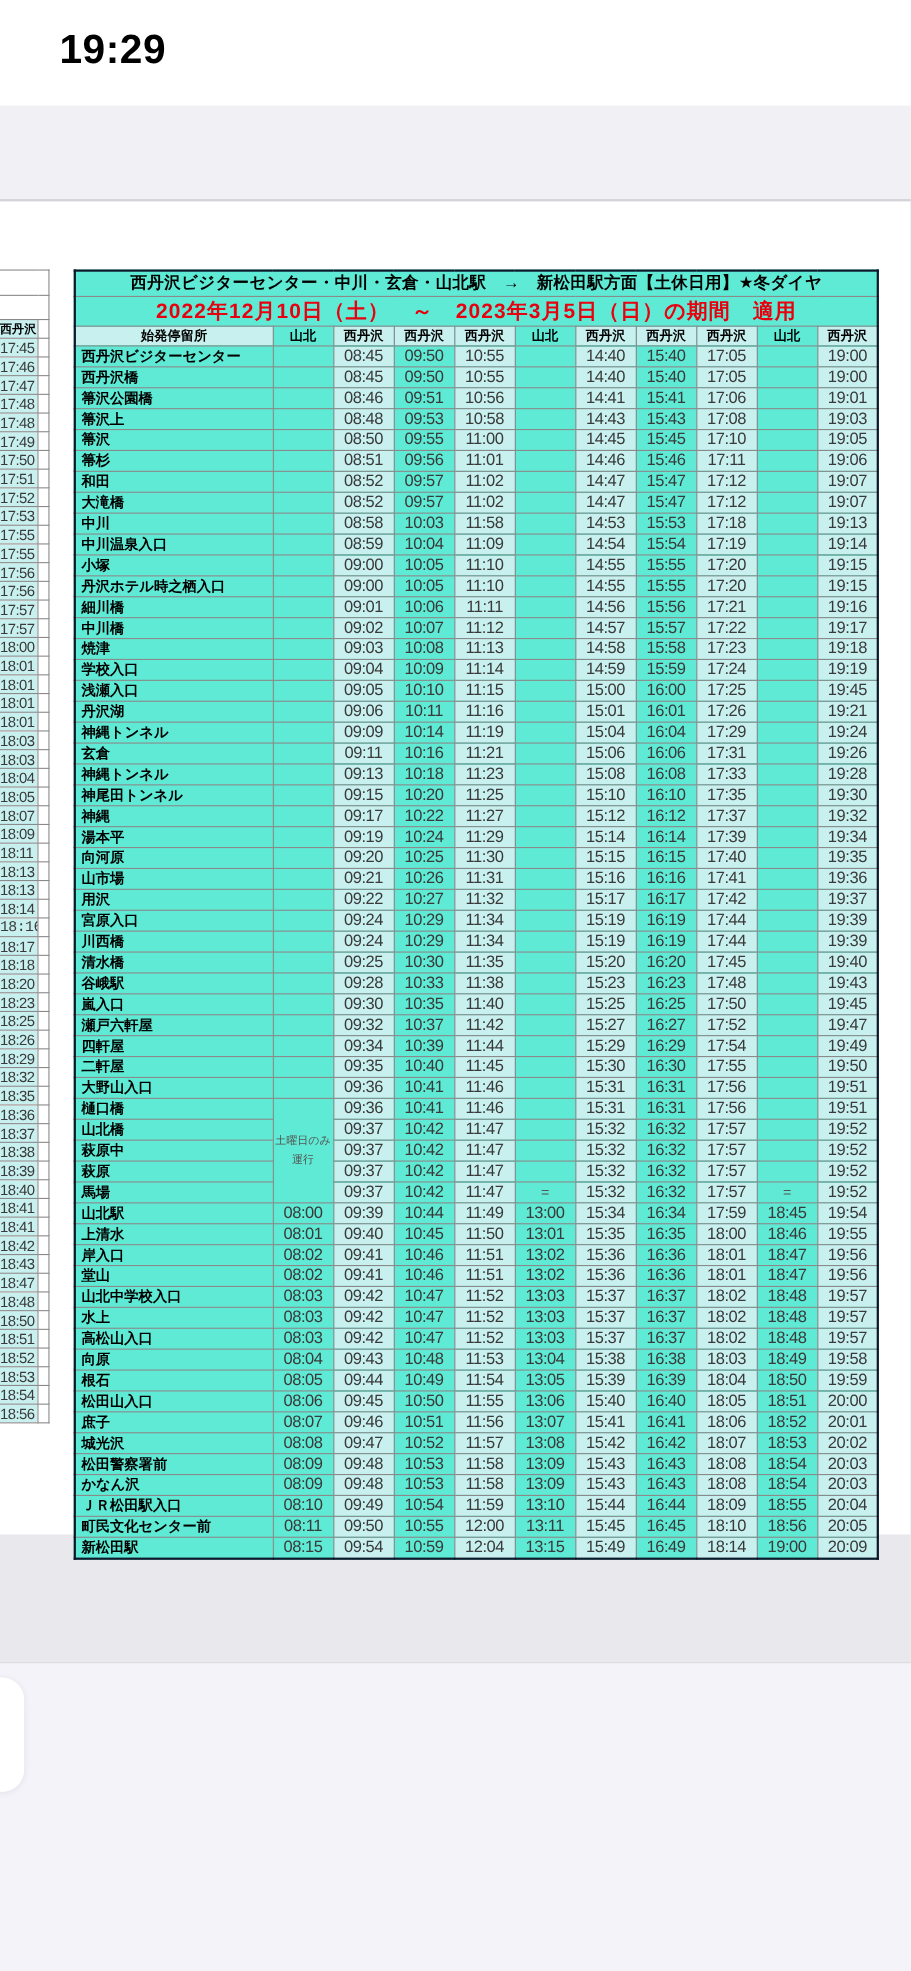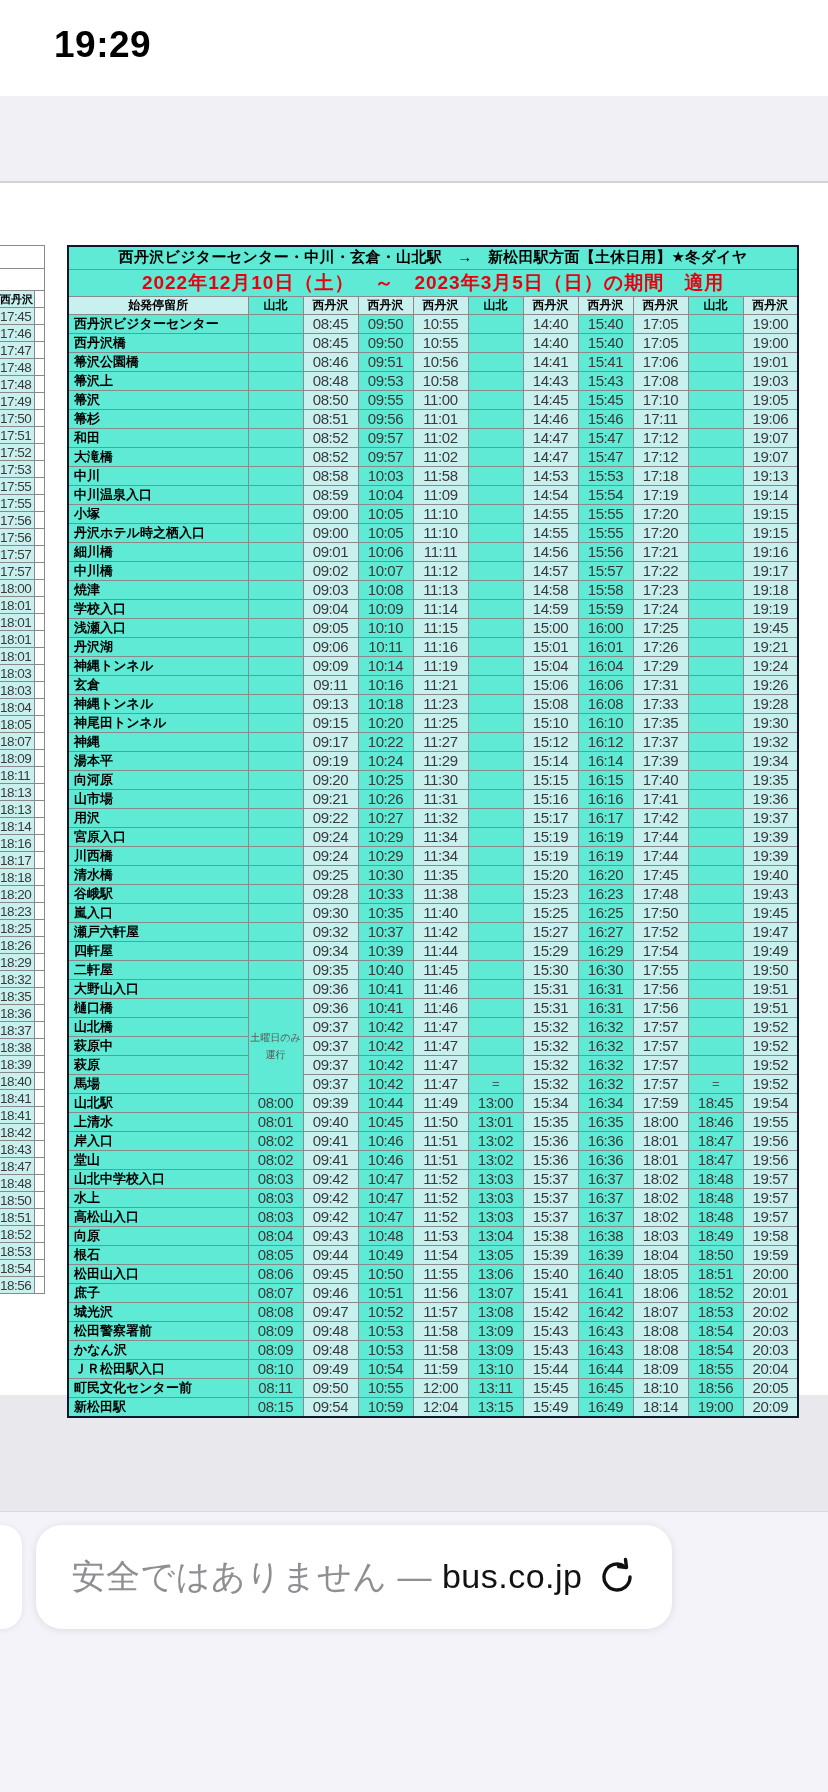--- a/index.html
+++ b/index.html
@@ -189,21 +189,21 @@
         <td></td>
       </tr>
       <tr style="height: 17px;">
         <td class="strip-time cyan">18:13</td>
         <td></td>
       </tr>
       <tr style="height: 17px;">
         <td class="strip-time cyan">18:14</td>
         <td></td>
       </tr>
-      <tr style="height: 17px;">
+      <tr style="height: 17px; font-family: Liberation Mono, monospace;">
         <td class="strip-time cyan">18:16</td>
         <td></td>
       </tr>
       <tr style="height: 17px;">
         <td class="strip-time cyan">18:17</td>
         <td></td>
       </tr>
       <tr style="height: 17px;">
         <td class="strip-time cyan">18:18</td>
         <td></td>
@@ -1092,23 +1092,14 @@
         <td class="time-cell">16:49</td>
         <td class="time-cell cyan">18:14</td>
         <td class="time-cell">19:00</td>
         <td class="time-cell cyan">20:09</td>
       </tr>
     </tbody>
 </table>
 
 <div class="safari-bar">
   <div class="pill-fragment"></div>
-  <div class="url-pill">
-    <span class="url-text"><span class="url-gray"><span>安全ではありません</span> <span>—</span> </span><span class="url-host">bus.co.jp</span></span>
-    <span style="display:flex;align-items:center;">
-      <svg width="40" height="40" viewBox="0 0 40 40">
-        <path d="M33 20 a13 13 0 1 1 -5.2-10.4" fill="none" stroke="#111" stroke-width="3.4" stroke-linecap="round"></path>
-        <path d="M28.5 2.5 L29.5 10.5 L21.5 9.5" fill="none" stroke="#111" stroke-width="3.4" stroke-linecap="round" stroke-linejoin="round"></path>
-      </svg>
-    </span>
-  </div>
 
 </div>
 
 </body></html>

